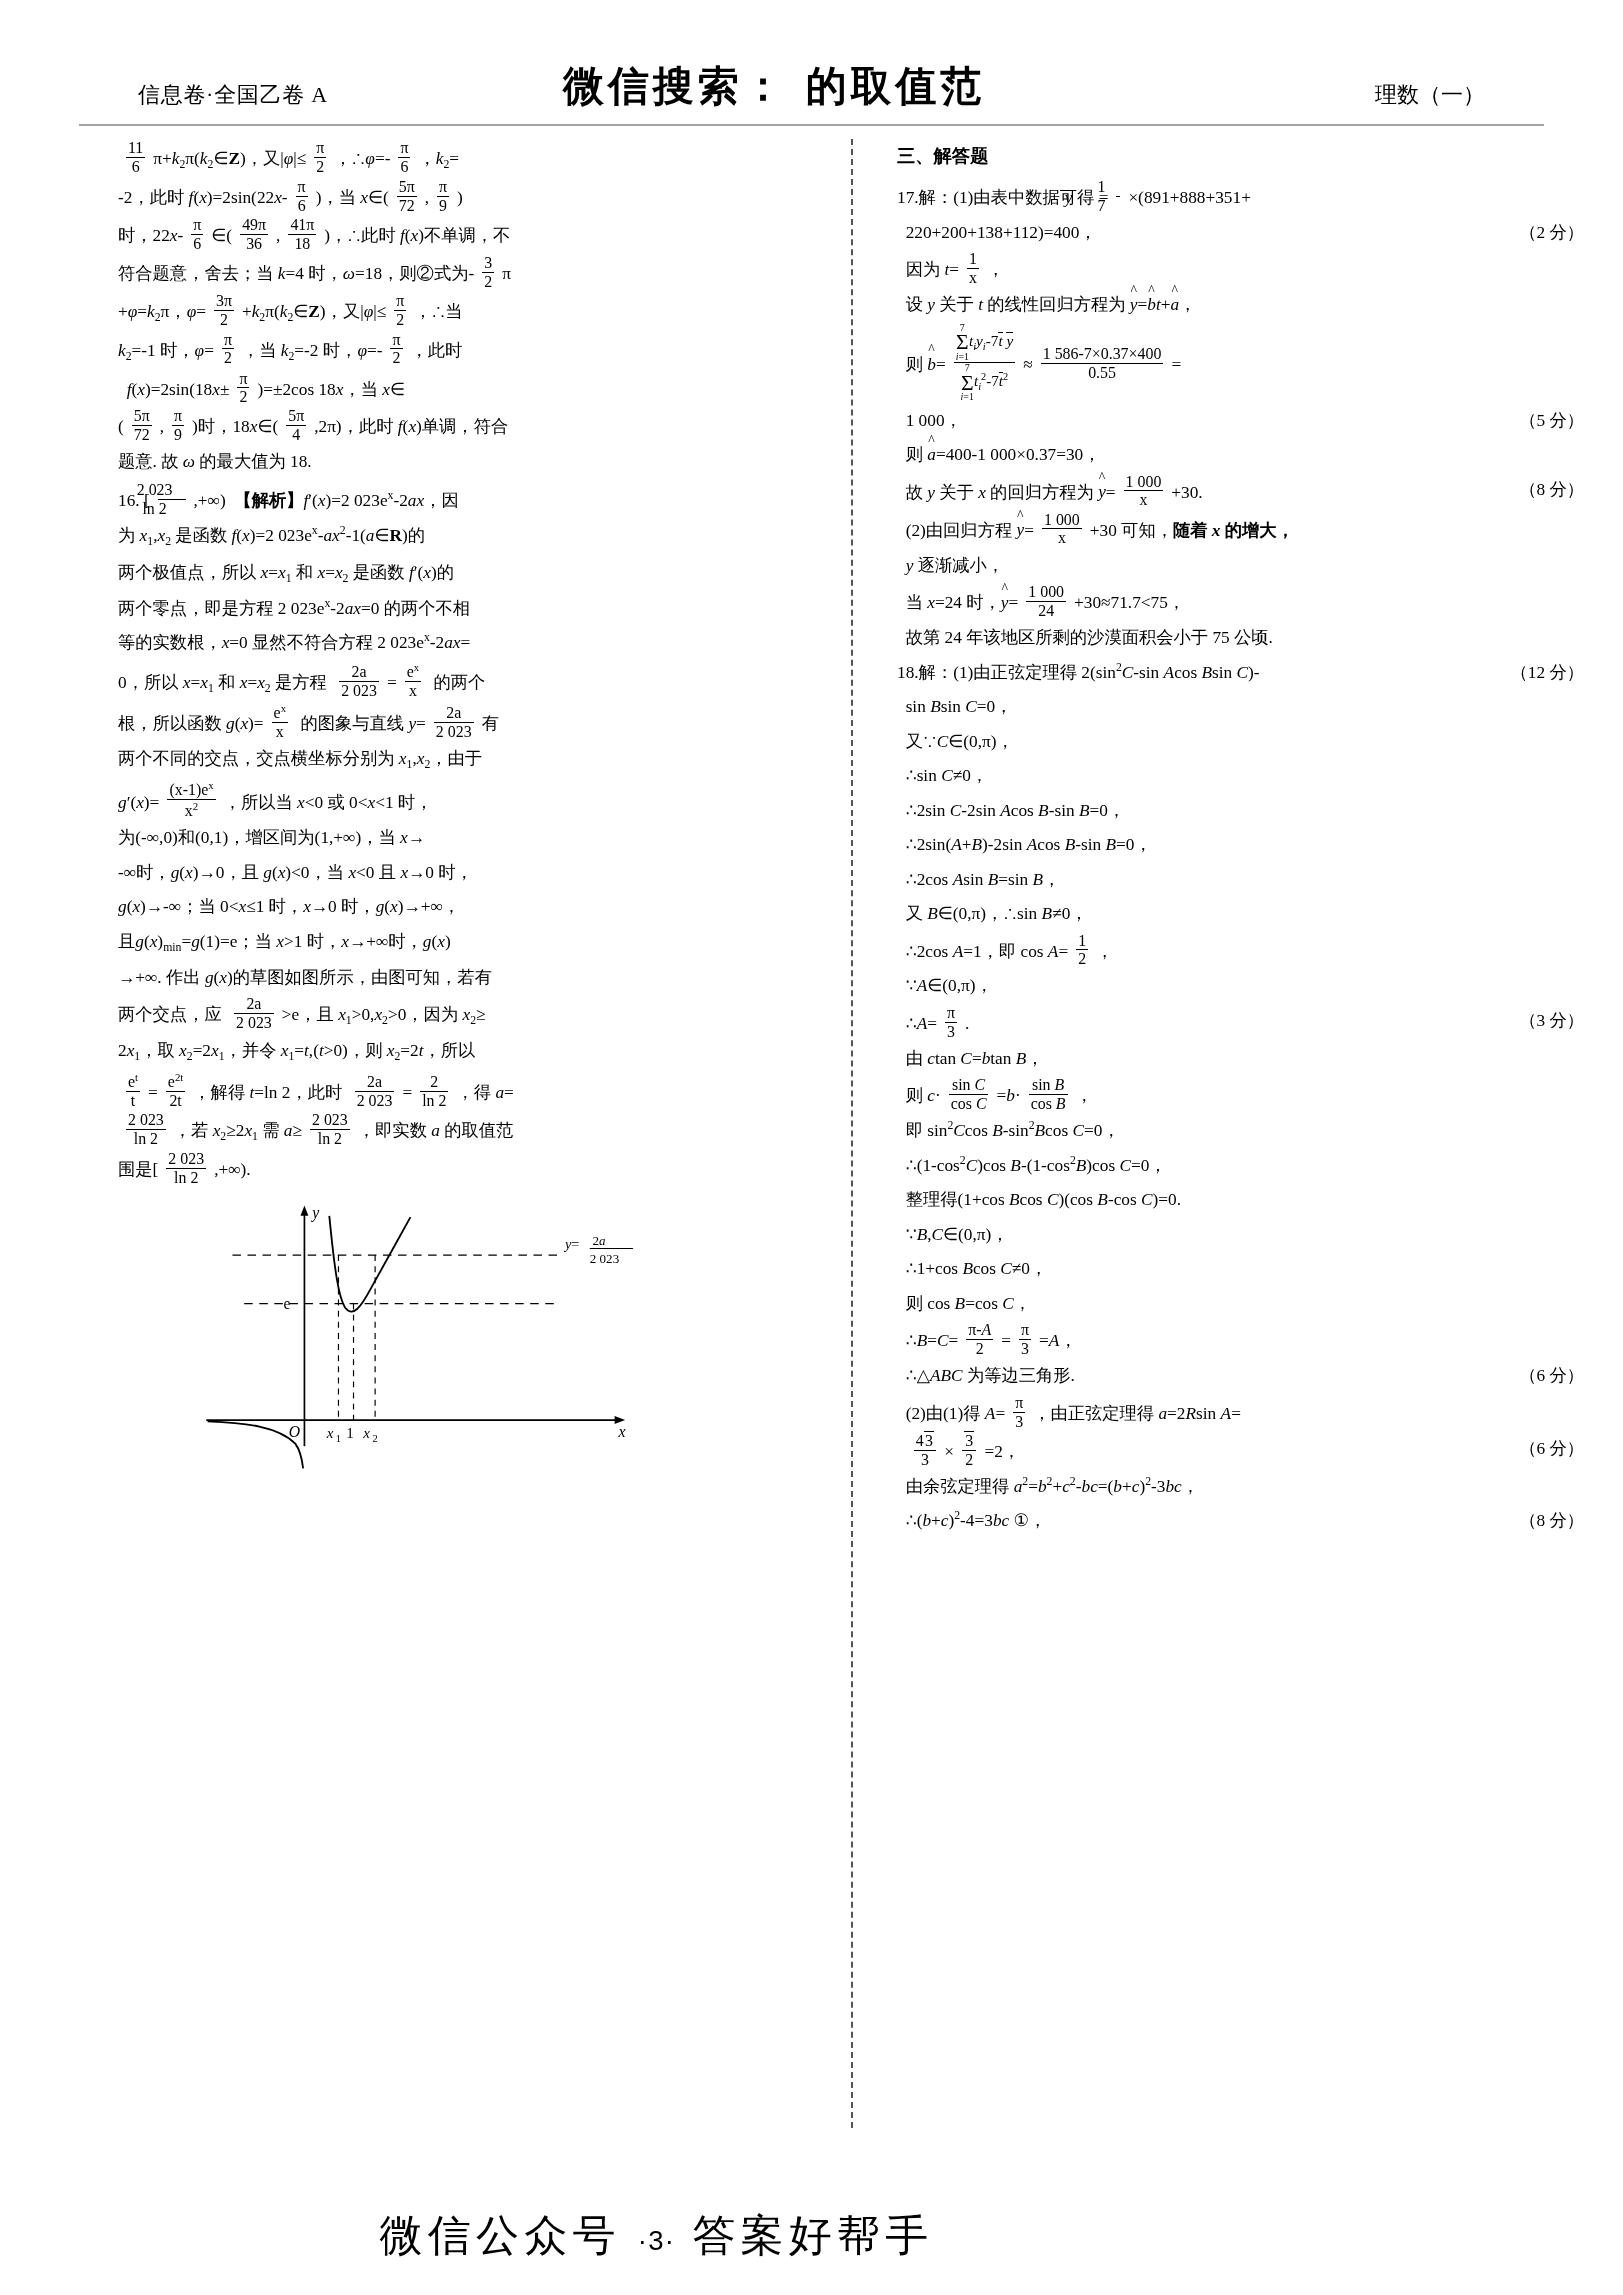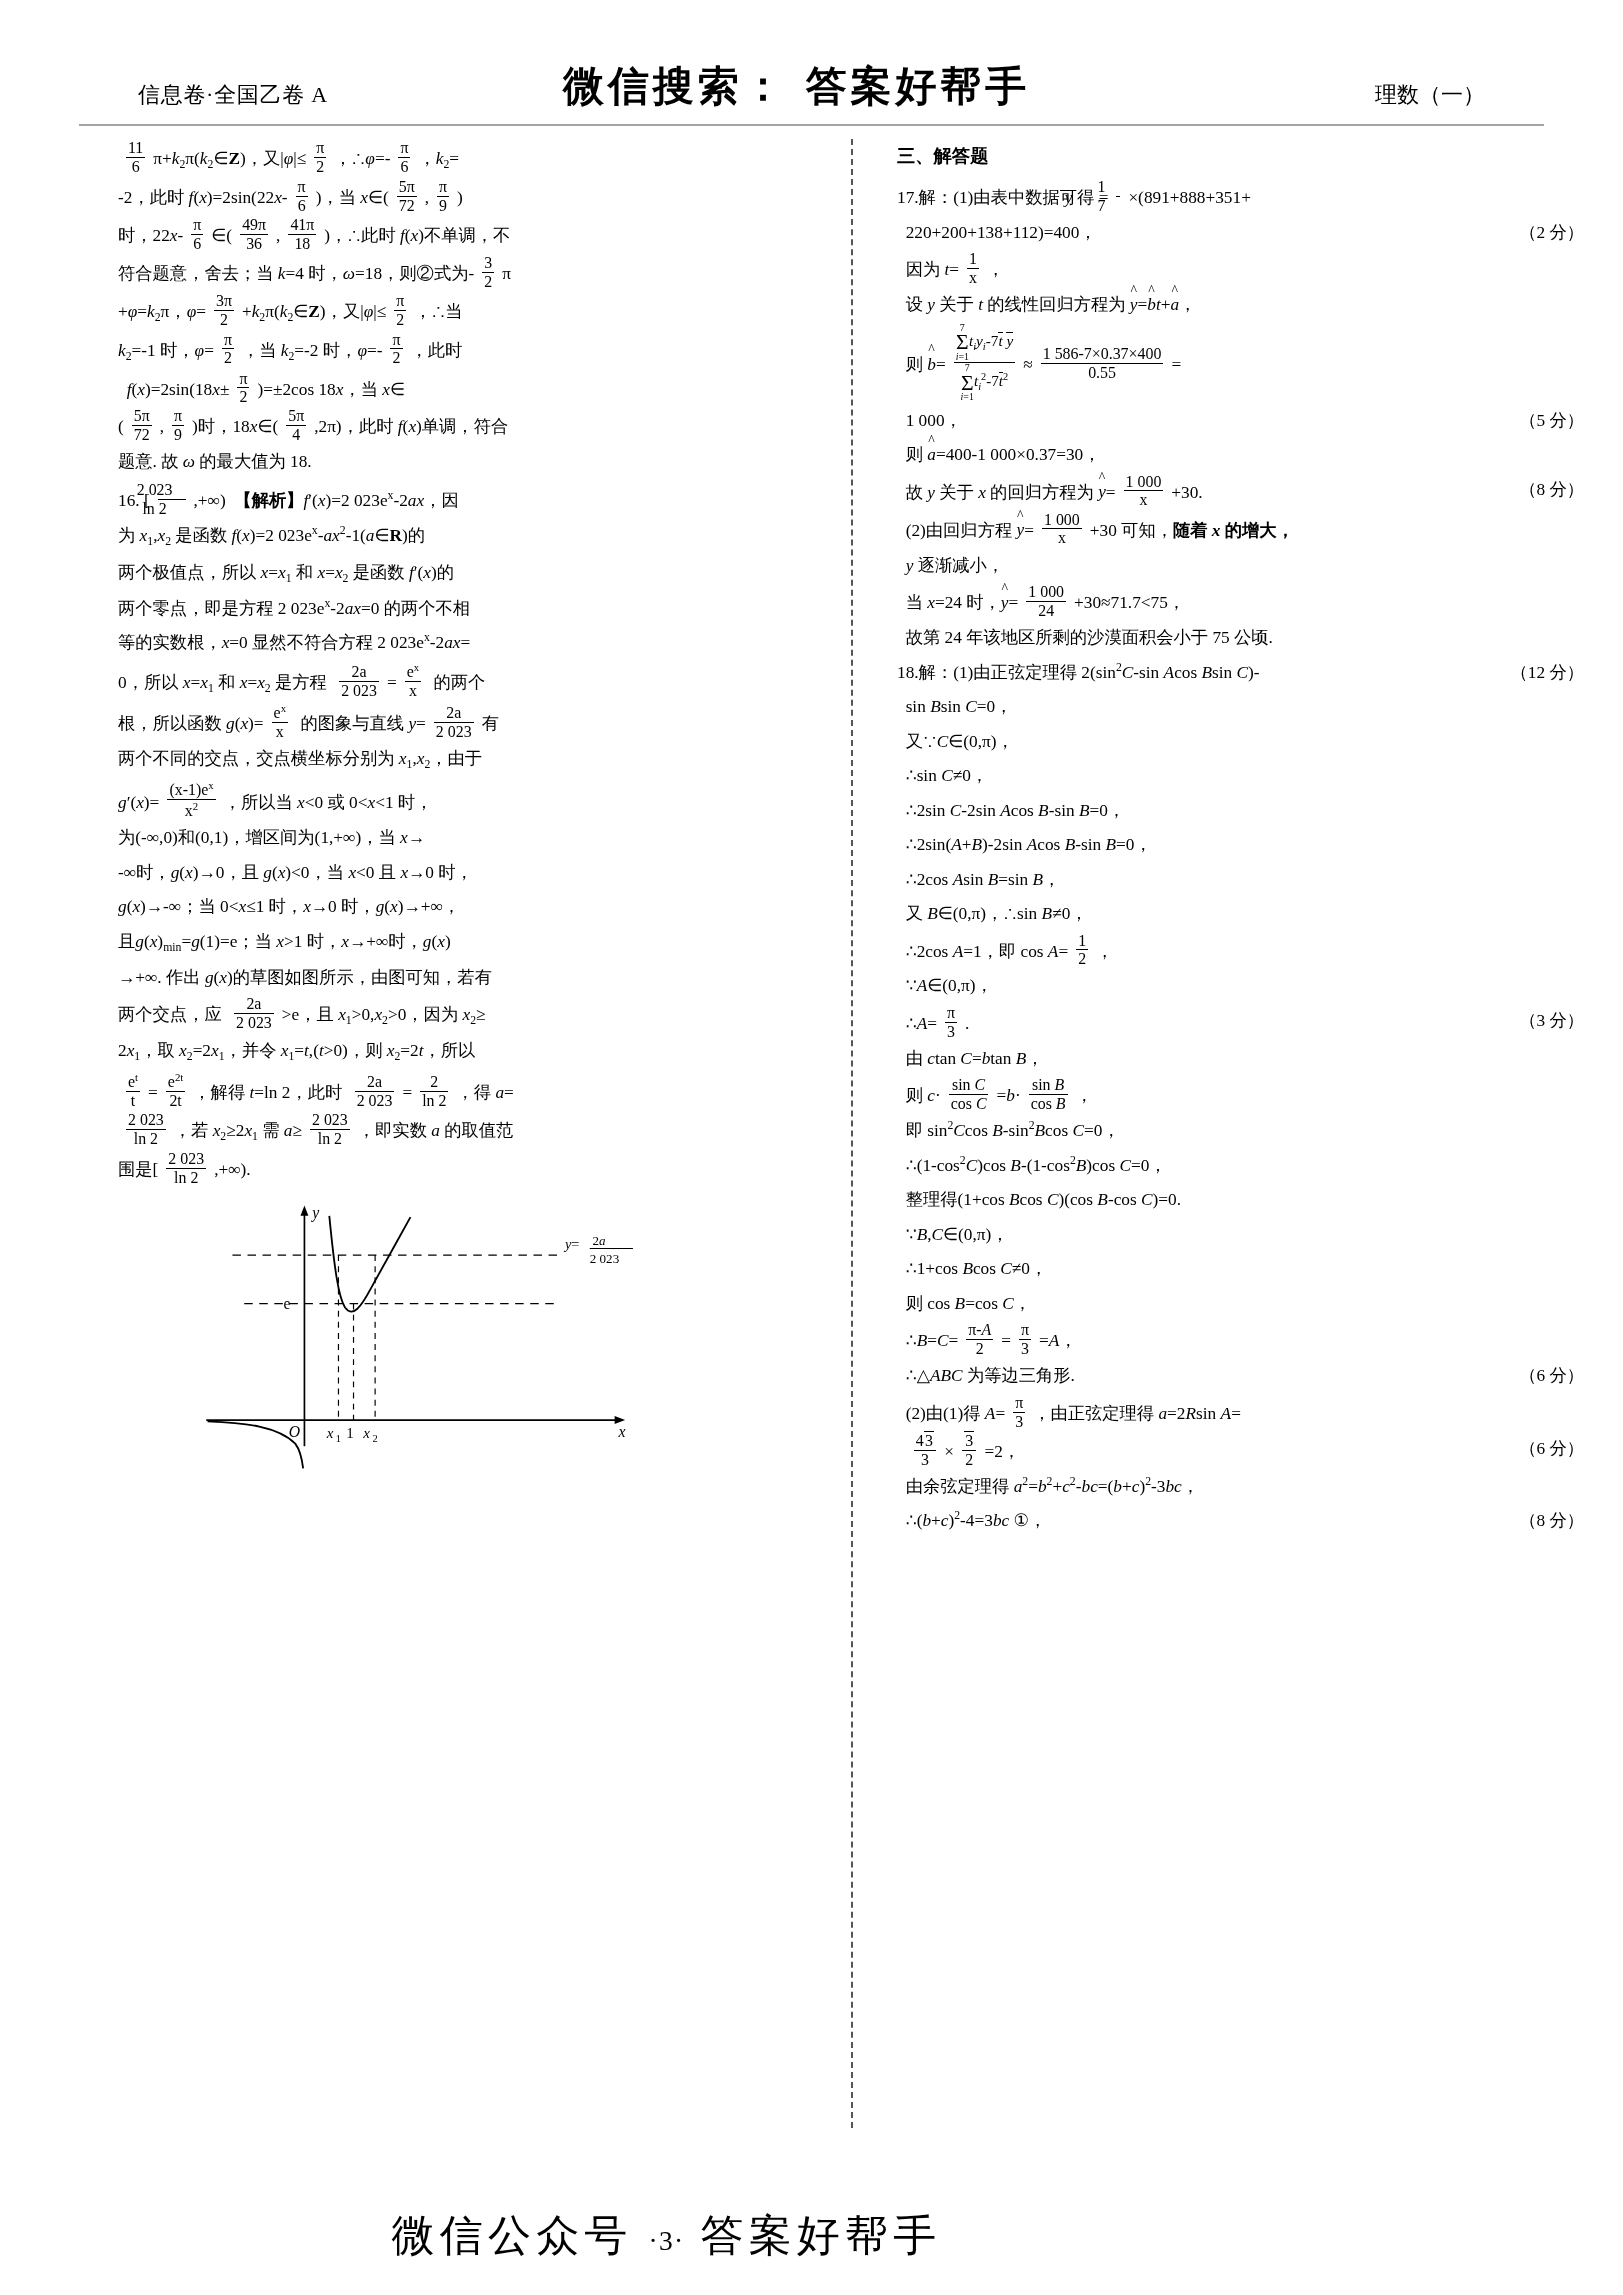--- a/index.html
+++ b/index.html
@@ -86,36 +86,36 @@
   .sqrt{border-top:0.9px solid #000;padding:0 1.3px;}
   
   .figure{
     position:relative;
     width:589px;height:275px;
     margin:17px auto 0 auto;
   }
   
   .footer{
     position:absolute;
-    left:10px;bottom:30px;width:1313px;
+    left:0;bottom:30px;width:1313px;
     text-align:center;
     font-size:43px;
     letter-spacing:5.2px;
-    font-family:Liberation Serif, serif;
+    font-family:Liberation Sans, sans-serif;
   }
   .footer .pg{font-size:27.5px;letter-spacing:1.3px;}
 </style>
 </head>
 <body>
 
 <div class="page">
 
   <div class="header">
     <div class="hdr-left">信息卷·全国乙卷 A</div>
-    <div class="hdr-center">微信搜索： 答案好帮手</div>
+    <div class="hdr-center">微信搜索： 的取值范</div>
     <div class="hdr-right">理数（一）</div>
   </div>
 
   <div class="columns">
 
     <div class="divider"></div>
 
     <div class="col col-left">
 
       <p>

